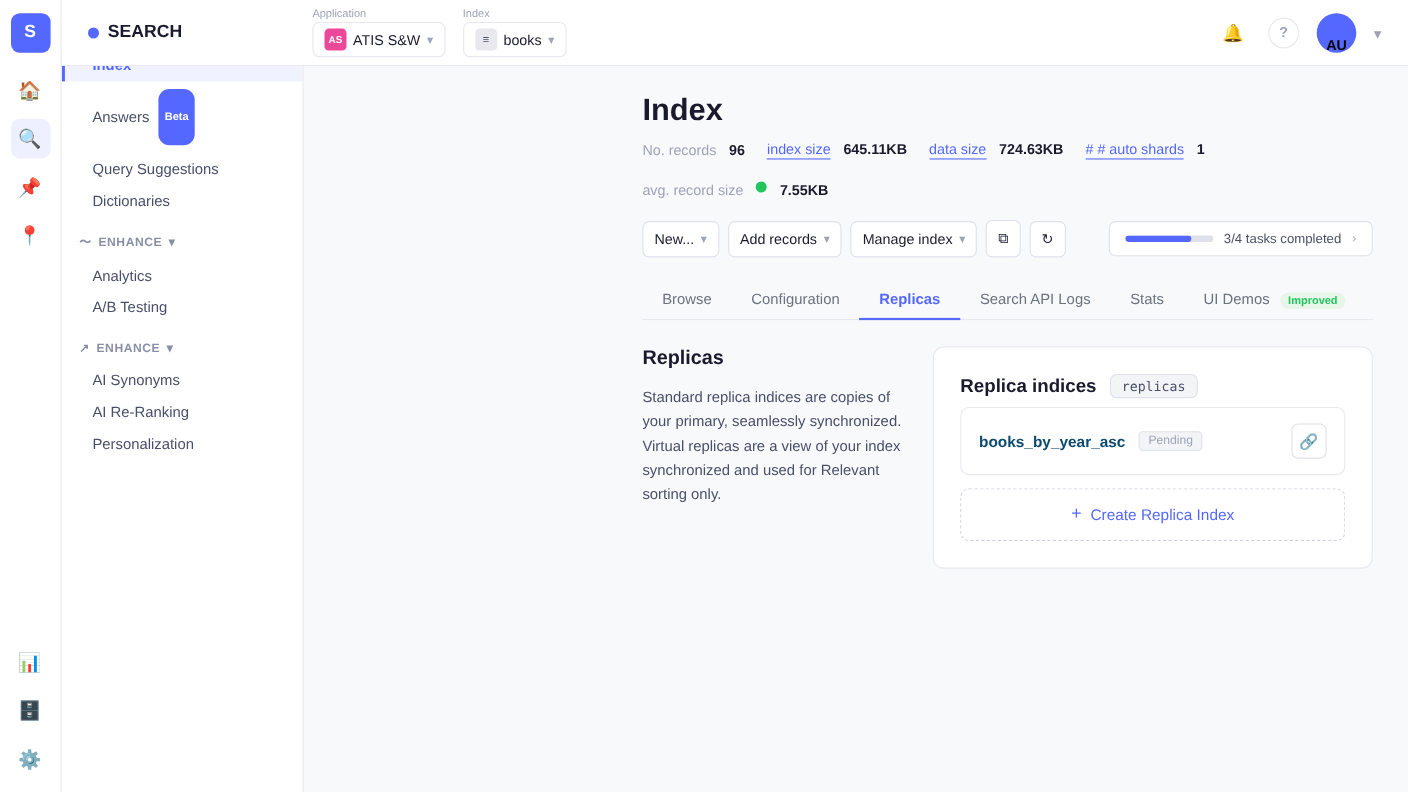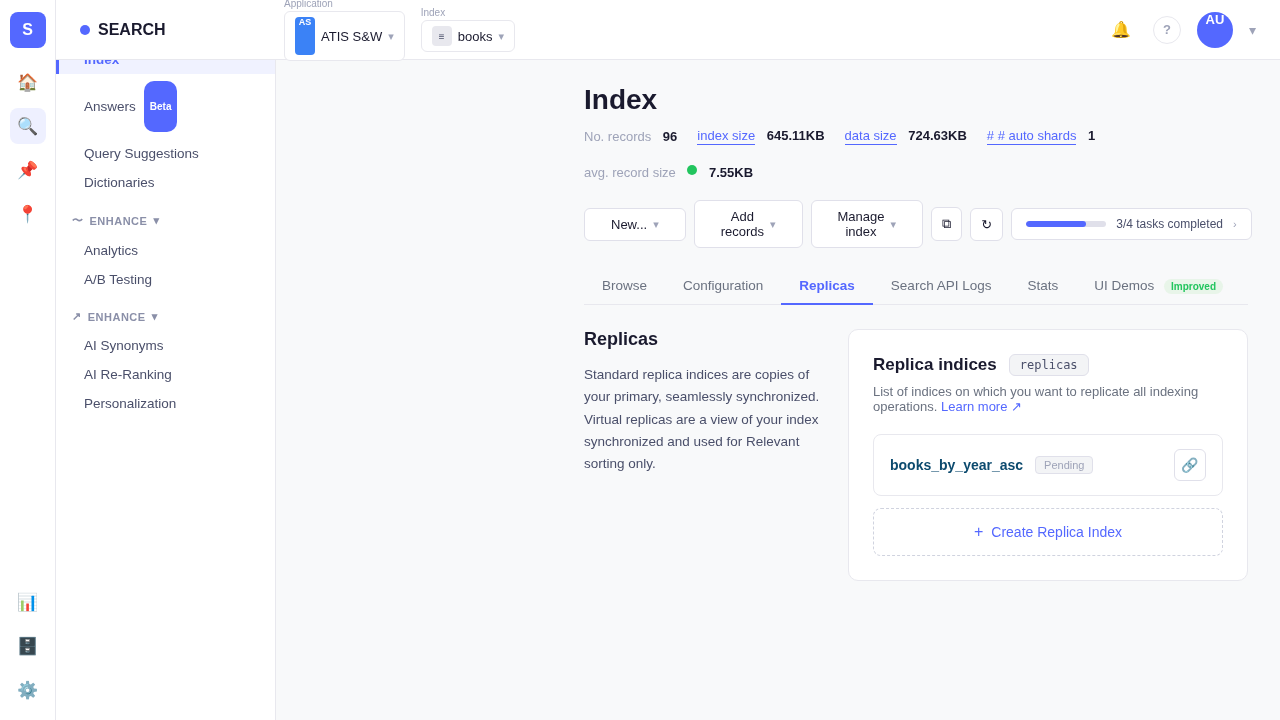--- a/index.html
+++ b/index.html
@@ -139,24 +139,24 @@
       gap: 6px;
       border: 1px solid #e8e8ee;
       border-radius: 6px;
       padding: 5px 10px;
       cursor: pointer;
       background: #fff;
       font-size: 13px;
       font-weight: 500;
     }
     .app-icon {
-      width: 20px; height: 38px;
+      width: 20px; height: 20px;
       border-radius: 4px;
-      background: #3b82f6;
-      display: flex; align-items: flex-start; justify-content: center;
+      background: #ec4899;
+      display: flex; align-items: center; justify-content: center;
       color: #fff; font-size: 9px; font-weight: 700;
     }
     .index-icon {
       width: 20px; height: 20px;
       border-radius: 4px;
       background: #e8e8ee;
       display: flex; align-items: center; justify-content: center;
       color: #4a4f6a; font-size: 10px;
     }
     .topbar-right {
@@ -169,22 +169,22 @@
       display: flex; align-items: center; justify-content: center;
       border-radius: 6px;
       cursor: pointer;
       color: #9ea3b8;
       font-size: 16px;
     }
     .avatar {
       width: 36px; height: 36px;
       border-radius: 50%;
       background: #5468ff;
-      display: flex; align-items: flex-start; justify-content: center;
-      color: #ffffff; font-size: 13px; font-weight: 700;
+      display: flex; align-items: flex-end; justify-content: center;
+      color: #000000; font-size: 13px; font-weight: 700;
       cursor: pointer;
     }
 
     
     .main {
       margin-left: 276px;
       margin-top: 60px;
       flex: 1;
       overflow-y: auto;
       padding: 24px 32px;
@@ -237,21 +237,21 @@
     .action-bar {
       display: flex;
       align-items: center;
       gap: 8px;
       margin-bottom: 20px;
     }
     .btn {
       display: flex;
       align-items: center;
       gap: 6px;
-      padding: 8px 26px;
+      padding: 8px 10px;
       border-radius: 6px;
       font-size: 13px;
       font-weight: 500;
       cursor: pointer;
       border: 1px solid #e0e0ea;
       background: #fff;
       color: #1a1a2e;
     }
     .btn-chevron { color: #9ea3b8; font-size: 11px; }
     .btn-icon-only {
@@ -625,24 +625,20 @@
     <div class="replicas-description">
       <h2 class="replicas-title">Replicas</h2>
       <p class="replicas-text">Standard replica indices are copies of your primary, seamlessly synchronized. Virtual replicas are a view of your index synchronized and used for Relevant sorting only.</p>
     </div>
 
     <div class="replicas-panel">
       <div class="panel-header">
         <span class="panel-title">Replica indices</span>
         <span class="panel-badge">replicas</span>
       </div>
-      <p class="panel-description">
-        <span>List of indices on which you want to replicate all indexing operations.</span>
-        <a href="#"> <span>Learn more</span> ↗</a>
-      </p>
 
       <div class="replica-item">
         <div class="replica-item-left">
           <span class="replica-name">books_by_year_asc</span>
           <span class="replica-status">Pending</span>
         </div>
         <button class="replica-link-btn" title="Link">🔗</button>
       </div>
 
       <button class="create-replica-btn">

